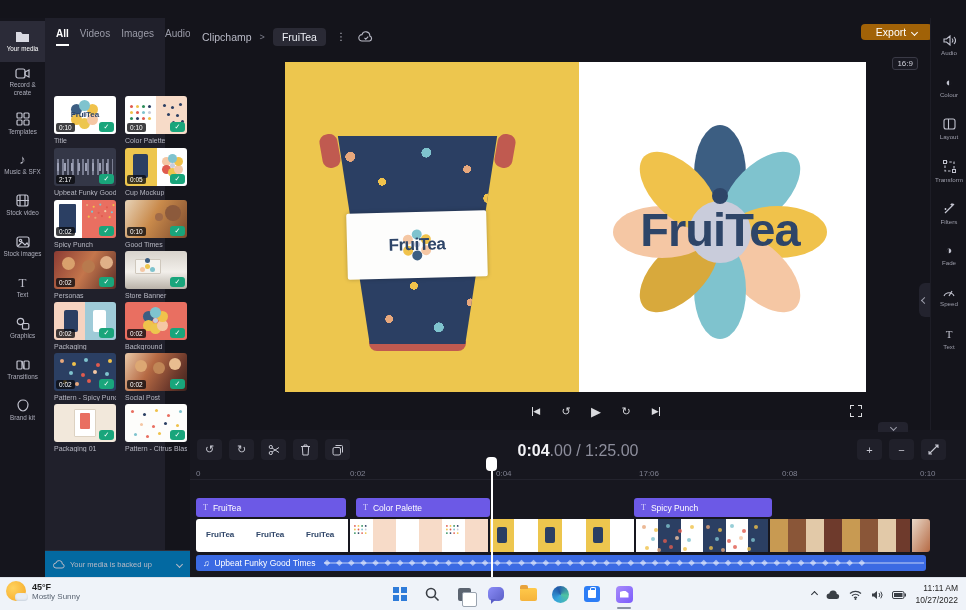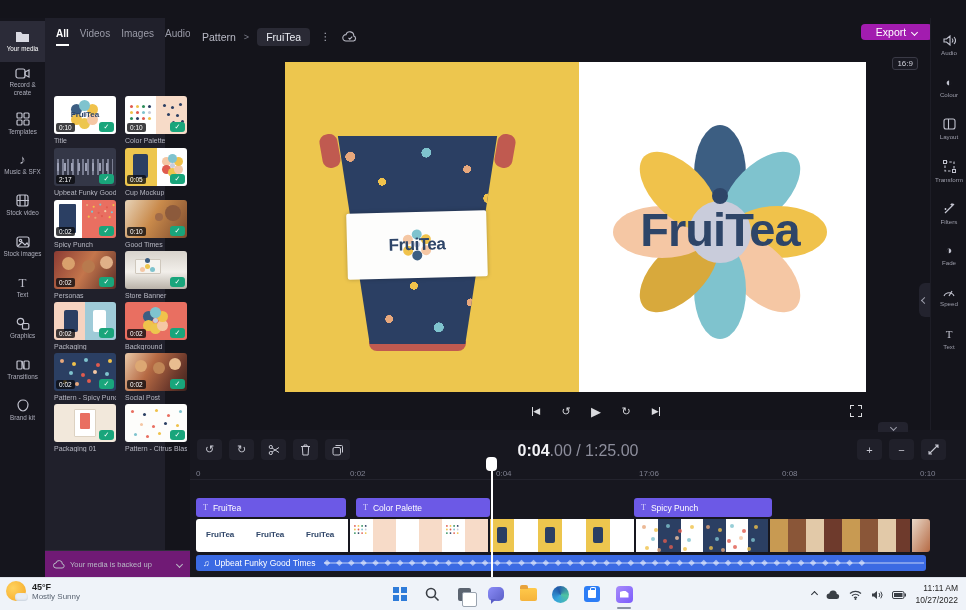--- a/index.html
+++ b/index.html
@@ -28,34 +28,34 @@
   .importbtn{position:absolute;left:8px;top:34px;width:129px;height:25px;border-radius:4px;background:#7463f1;display:flex;color:#fff;font-size:10.5px;overflow:hidden;cursor:pointer}
   .importmain{flex:1;display:flex;align-items:center;justify-content:center;border-right:1px solid rgba(255,255,255,.35)}
   .importchv{width:22px;display:flex;align-items:center;justify-content:center}
   .mitem{position:absolute;width:62px;cursor:pointer}
   .thumb{position:relative;width:62px;height:38px;border-radius:3px;overflow:hidden}
   .mlabel{margin-top:3px;font-size:7px;color:#b6b7c2;white-space:nowrap;overflow:hidden}
   .dur{position:absolute;left:2px;bottom:2px;background:rgba(10,10,14,.78);color:#fff;font-size:6.5px;padding:1px 3px;border-radius:2px}
   .check{position:absolute;right:2px;bottom:2px;width:15px;height:10px;border-radius:3px;background:#19a57b;color:#fff;font-size:7px;display:flex;align-items:center;justify-content:center}
   .speck{position:absolute;left:8px;top:8px;width:3px;height:3px;border-radius:50%}
   .flower-mini{position:absolute;width:5px;height:5px;border-radius:50%}
-  .mfooter{position:absolute;left:0;bottom:0;width:145px;height:27px;background:#701a75;border-top:1px solid #2e2e3a;display:flex;align-items:center;gap:5px;padding:0 8px;color:#b9bac6;font-size:7.5px}
+  .mfooter{position:absolute;left:0;bottom:0;width:145px;height:27px;background:#0369a1;border-top:1px solid #2e2e3a;display:flex;align-items:center;gap:5px;padding:0 8px;color:#b9bac6;font-size:7.5px}
   .mfooter .chv{margin-left:auto}
   
   .chv{display:inline-block;width:5px;height:5px;border-right:1.4px solid currentColor;border-bottom:1.4px solid currentColor}
   .chv.down{transform:rotate(45deg)}
   .chv.up{transform:rotate(-135deg)}
   .chv.left{transform:rotate(135deg)}
   
   .edheader{position:absolute;left:190px;top:18px;width:776px;height:37px;background:#14141b;display:flex;align-items:center;color:#b9bac6;font-size:10.5px}
   .crumb-root{margin-left:12px}
   .crumb-sep{margin:0 8px;color:#7e7f8c;font-size:9px}
   .crumb-pill{background:#2a2a35;color:#eceef4;padding:3px 9px;border-radius:4px}
   .kebab{margin-left:10px;color:#b9bac6;font-size:10px;cursor:pointer}
-  .exportbtn{position:absolute;right:34px;top:6px;width:71px;height:16px;background:#a21caf;border-radius:4px;color:#fff;font-size:10.5px;display:flex;align-items:center;justify-content:center;gap:6px;cursor:pointer}
+  .exportbtn{position:absolute;right:34px;top:6px;width:71px;height:16px;background:#a16207;border-radius:4px;color:#fff;font-size:10.5px;display:flex;align-items:center;justify-content:center;gap:6px;cursor:pointer}
   
   .preview{position:absolute;left:190px;top:55px;width:776px;height:375px;background:#14141b}
   .canvas{position:absolute;left:95px;top:7px;width:581px;height:330px;overflow:hidden}
   .canv-left{position:absolute;left:0;top:0;width:294px;height:330px;background:#edc64e}
   .canv-right{position:absolute;left:294px;top:0;width:287px;height:330px;background:#ffffff}
   .aspect{position:absolute;right:48px;top:2px;background:#191922;border:1px solid #3a3a46;border-radius:3px;color:#d0d1da;font-size:8px;padding:1px 4px;cursor:pointer}
   
   .cup{position:absolute;left:40px;top:72px;width:185px;height:214px}
   .cup-ear{position:absolute;width:18px;height:34px;background:#c05a50;border-radius:8px;top:0}
   .cup-body{position:absolute;left:4px;top:2px;width:177px;height:208px;background:#2b3f63;clip-path:polygon(5% 0,95% 0,77% 100%,23% 100%);background-image:
@@ -388,21 +388,21 @@
       <span>Your media is backed up</span>
       <span class="chv down"></span>
     </div>
   </div>
 
   <div class="handle" style="left:190px;top:295px;border-radius:0 6px 6px 0">
       <span class="chv left"></span>
     </div>
 
   <div class="edheader">
-    <span class="crumb-root">Pattern</span>
+    <span class="crumb-root">Clipchamp</span>
     <span class="crumb-sep">&gt;</span>
     <span class="crumb-pill">FruiTea</span>
     <span class="kebab">⋮</span>
     <span style="margin-left:12px">
       <svg width="16" height="11" viewBox="0 0 16 11">
           <path d="M4 10a3.2 3.2 0 010-6.4A4 4 0 0111.8 5 2.6 2.6 0 0111.5 10z" fill="none" stroke="#b9bac6" stroke-width="1.1"></path>
           <path d="M6.5 6.8l1.3 1.3 2.4-2.5" fill="none" stroke="#b9bac6" stroke-width="1.1"></path>
         </svg>
     </span>
     <div class="exportbtn">

